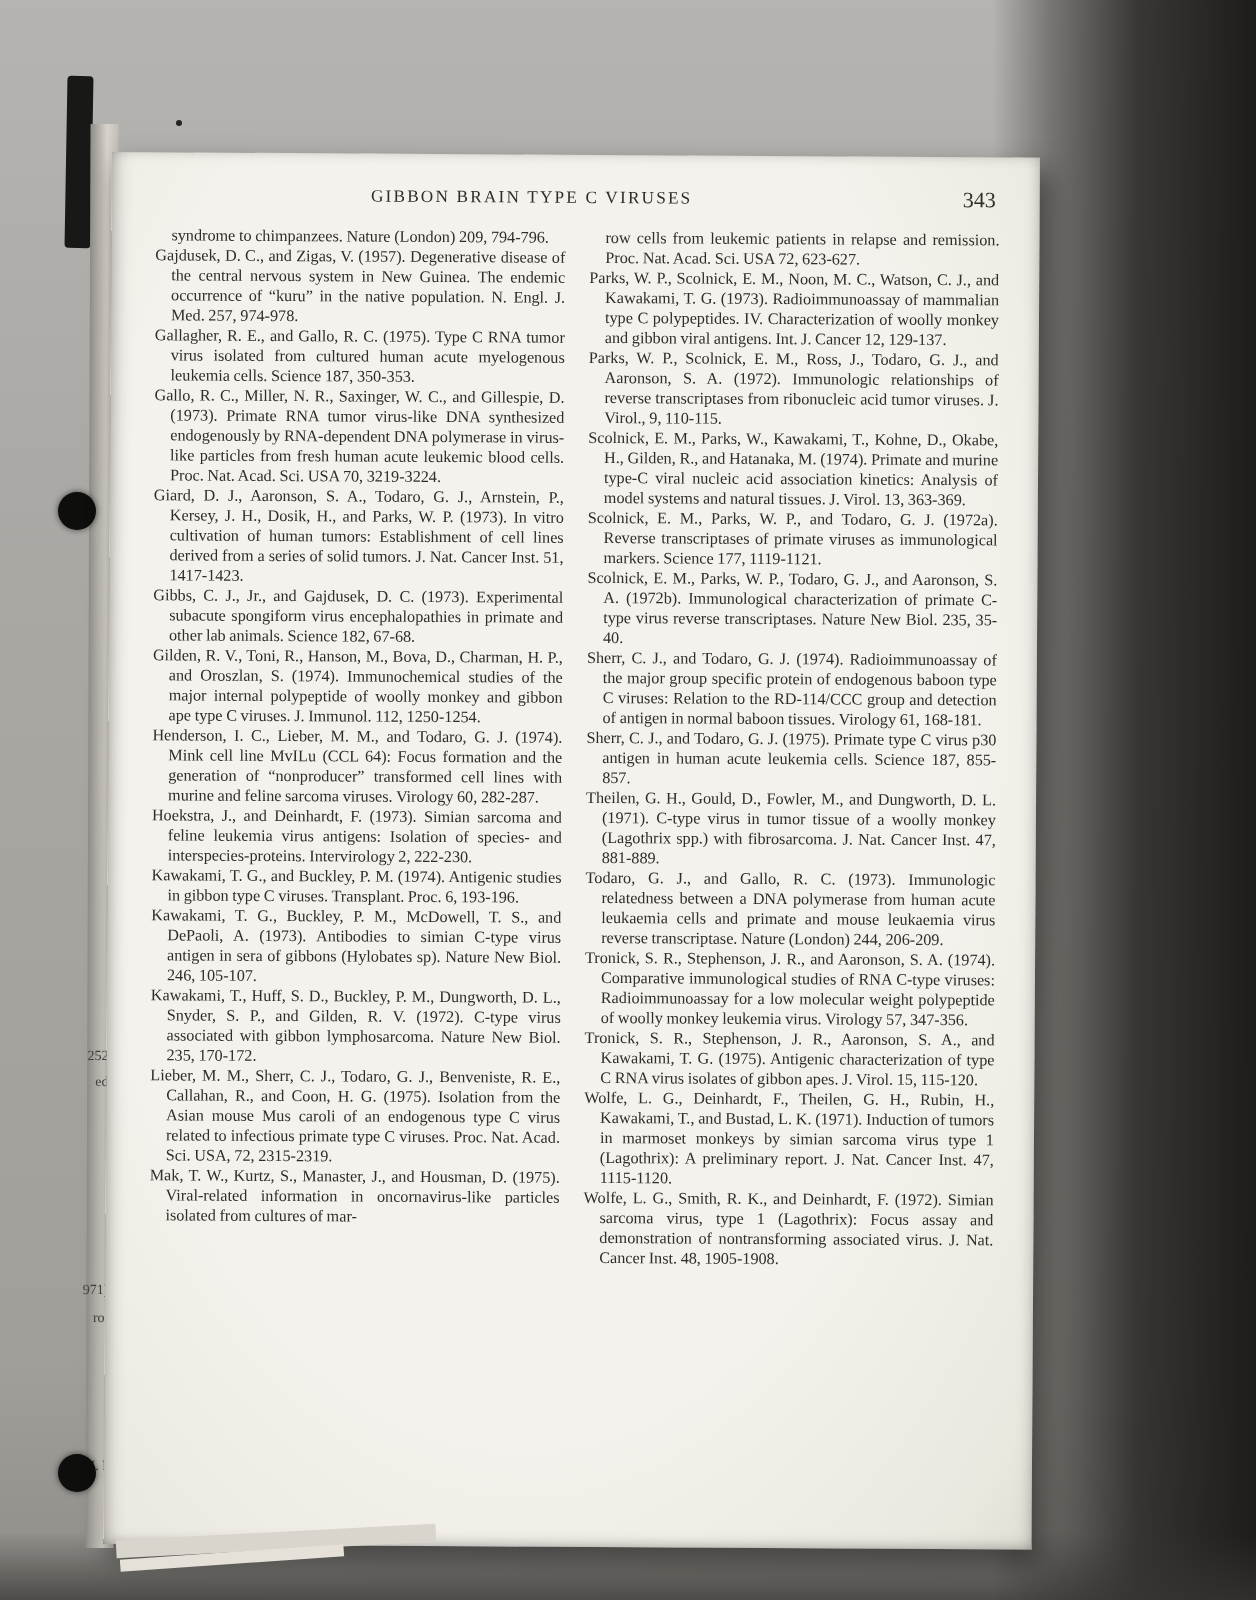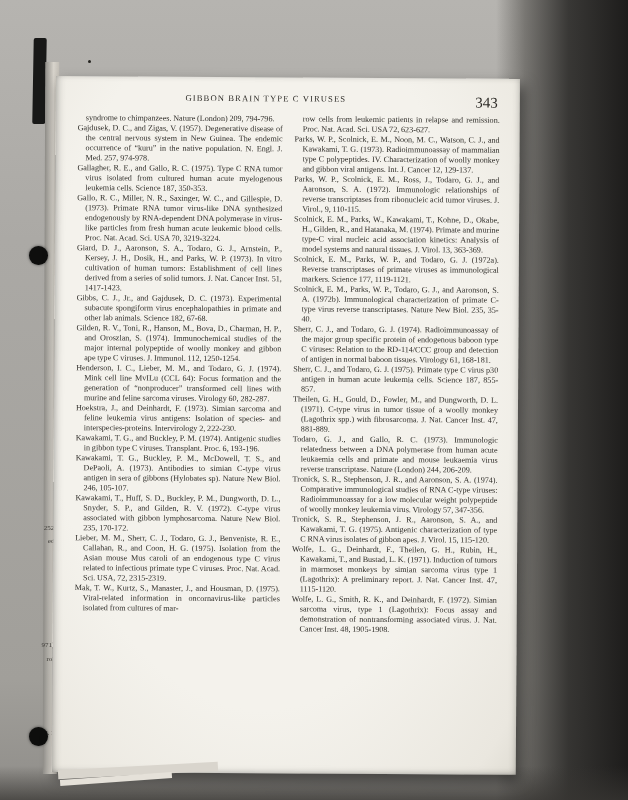--- a/index.html
+++ b/index.html
@@ -51,21 +51,21 @@
                inset 5px 0 10px -5px rgba(0,0,0,0.38),
                inset -4px 0 9px -5px rgba(0,0,0,0.28),
                inset 0 -4px 9px -5px rgba(0,0,0,0.25);
   }
   .page-inner { position:absolute; inset:0; padding:16px 20px 12px 22px; }
   .hdr { position:relative; height:13px; margin-bottom:8px; color:#2e2c28; }
   .hdr-title {
     text-align:center; font-size:8.6px; letter-spacing:1.1px;
     padding-right:46px; white-space:nowrap;
   }
-  .hdr-page { position:absolute; right:2px; top:0; font-size:15px; }
+  .hdr-page { position:absolute; right:2px; top:0; font-size:11px; }
   .cols { display:flex; gap:12px; }
   .col {
     width:205px; font-size:8.1px; line-height:10px;
     text-align:justify; color:#2f2d29; word-spacing:-0.2px;
   }
   .ref { margin:0; text-indent:-8px; padding-left:8px; }
   .ref.cont { text-indent:0; }
   .speck { position:absolute; left:88px; top:60px; width:3px; height:3px; background:#24231f; border-radius:50%; }
 </style>
 </head>

